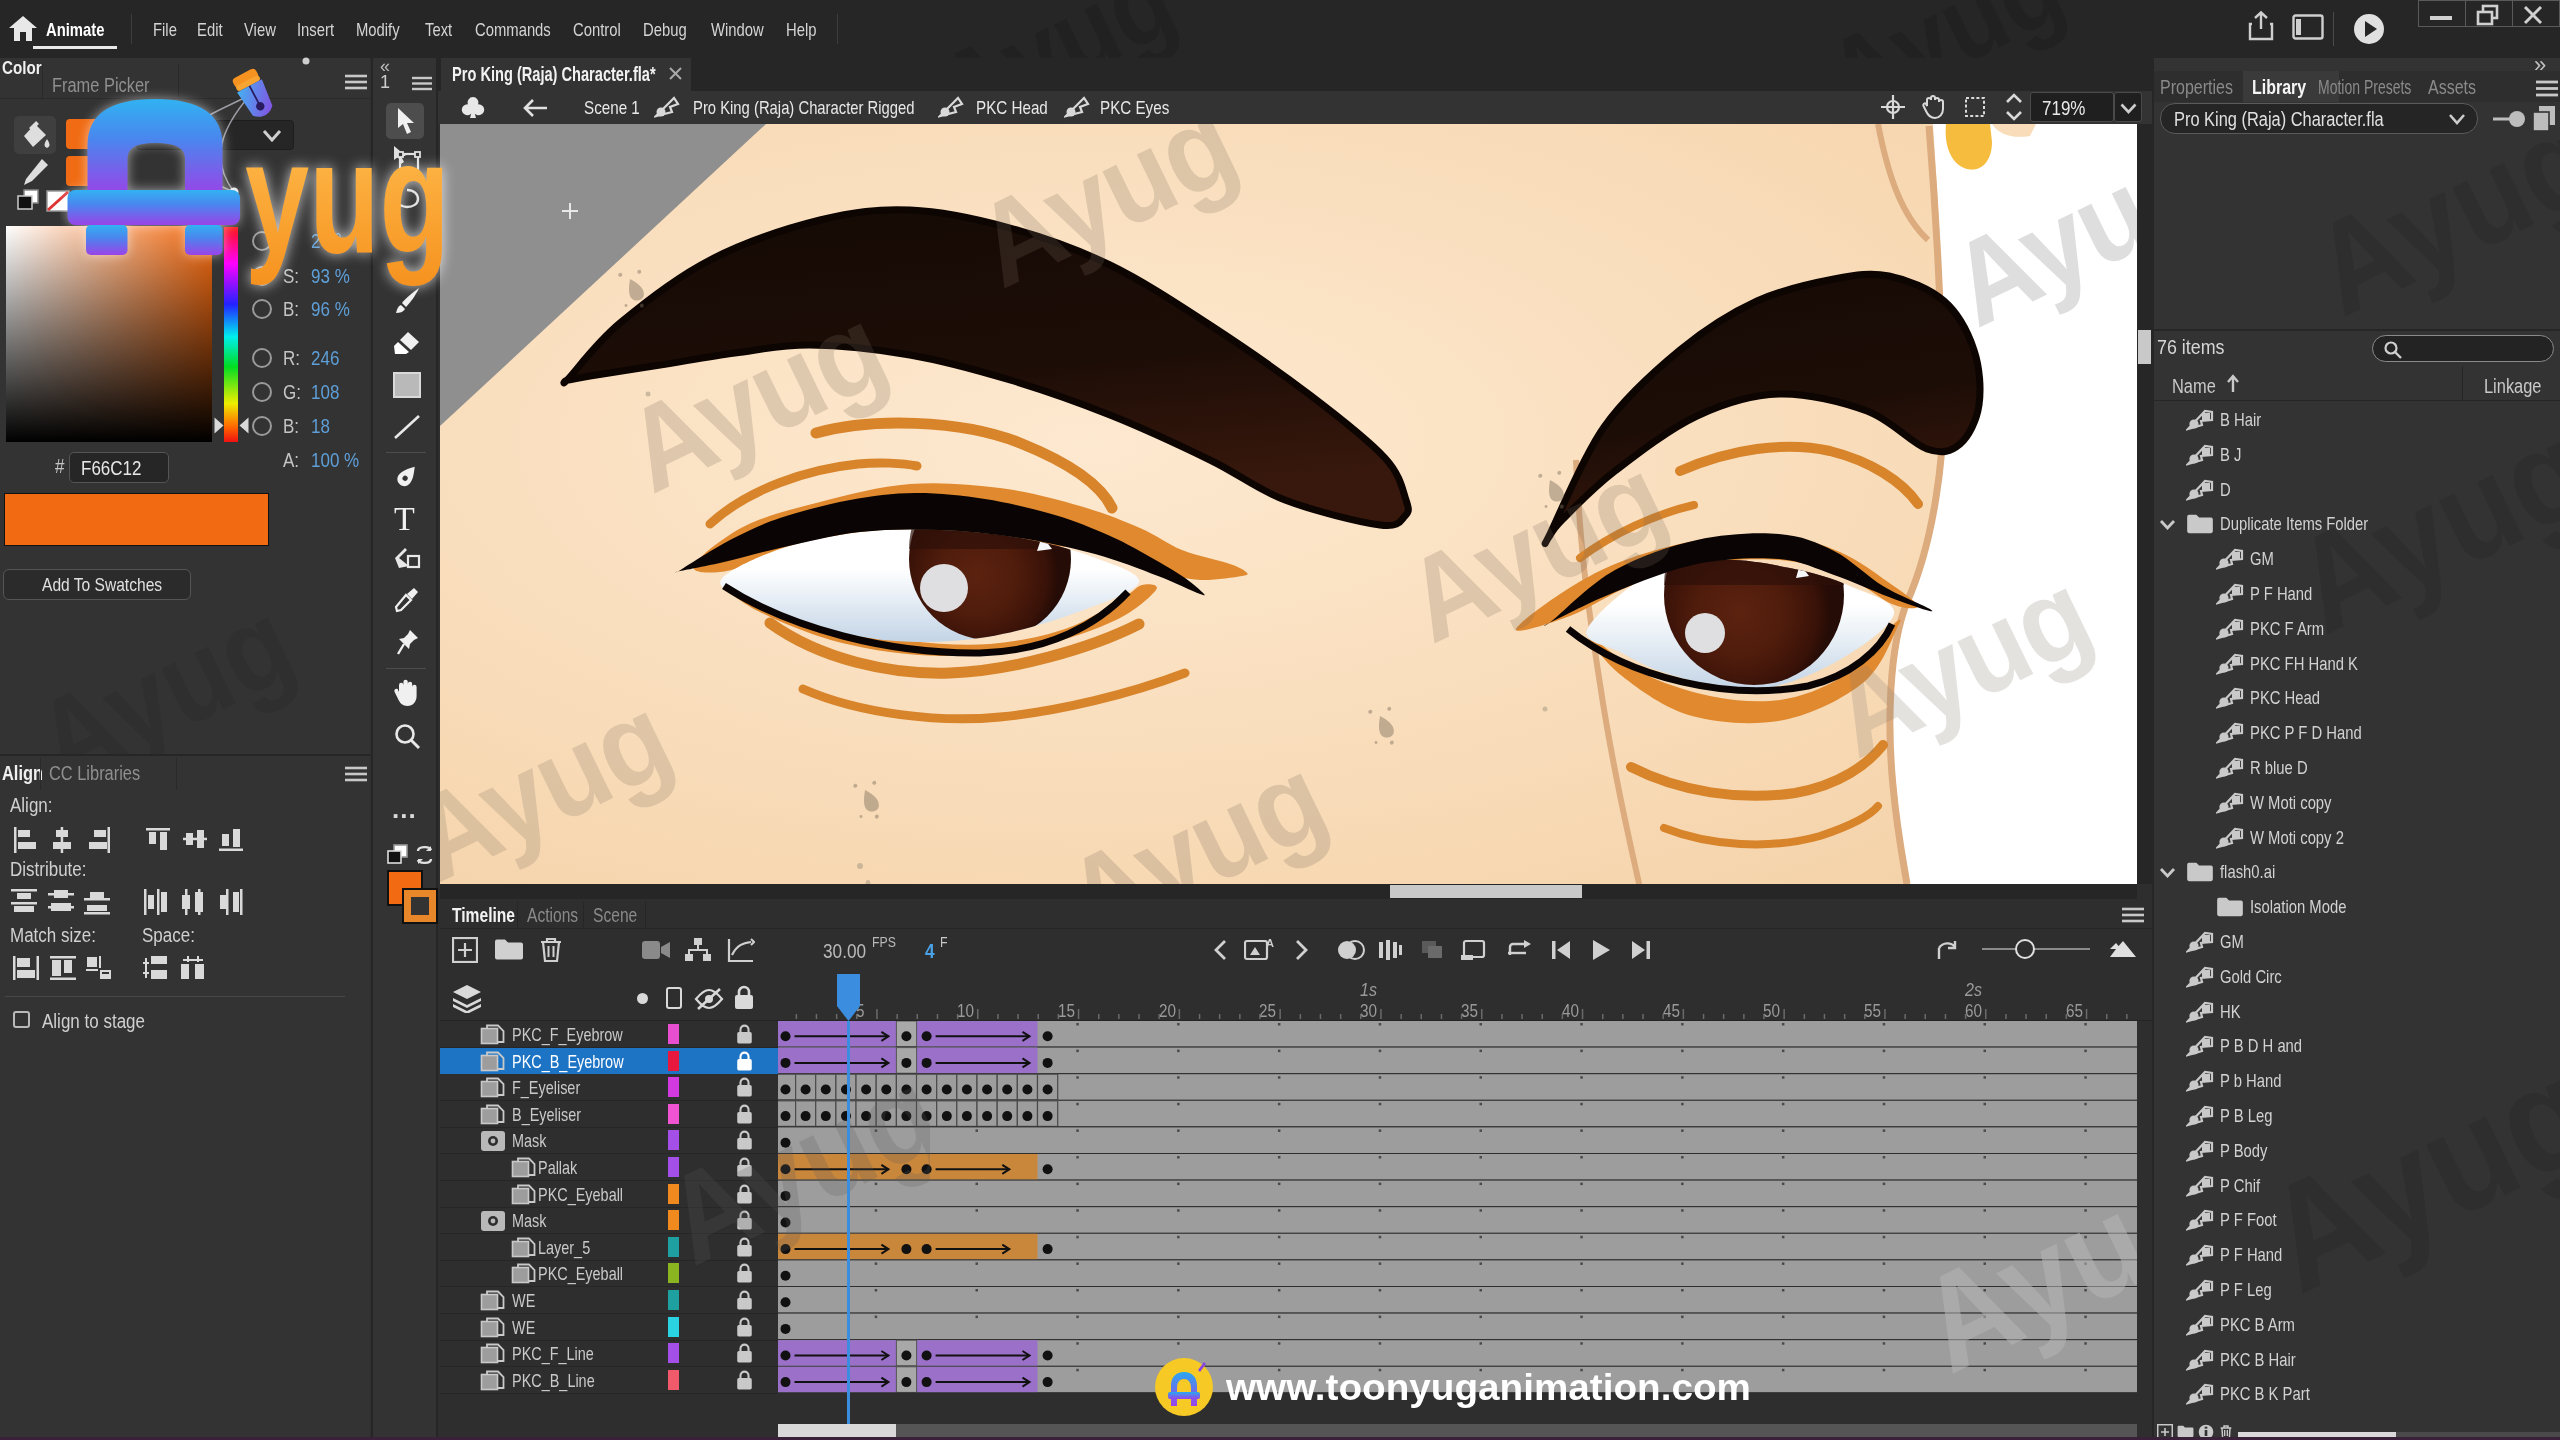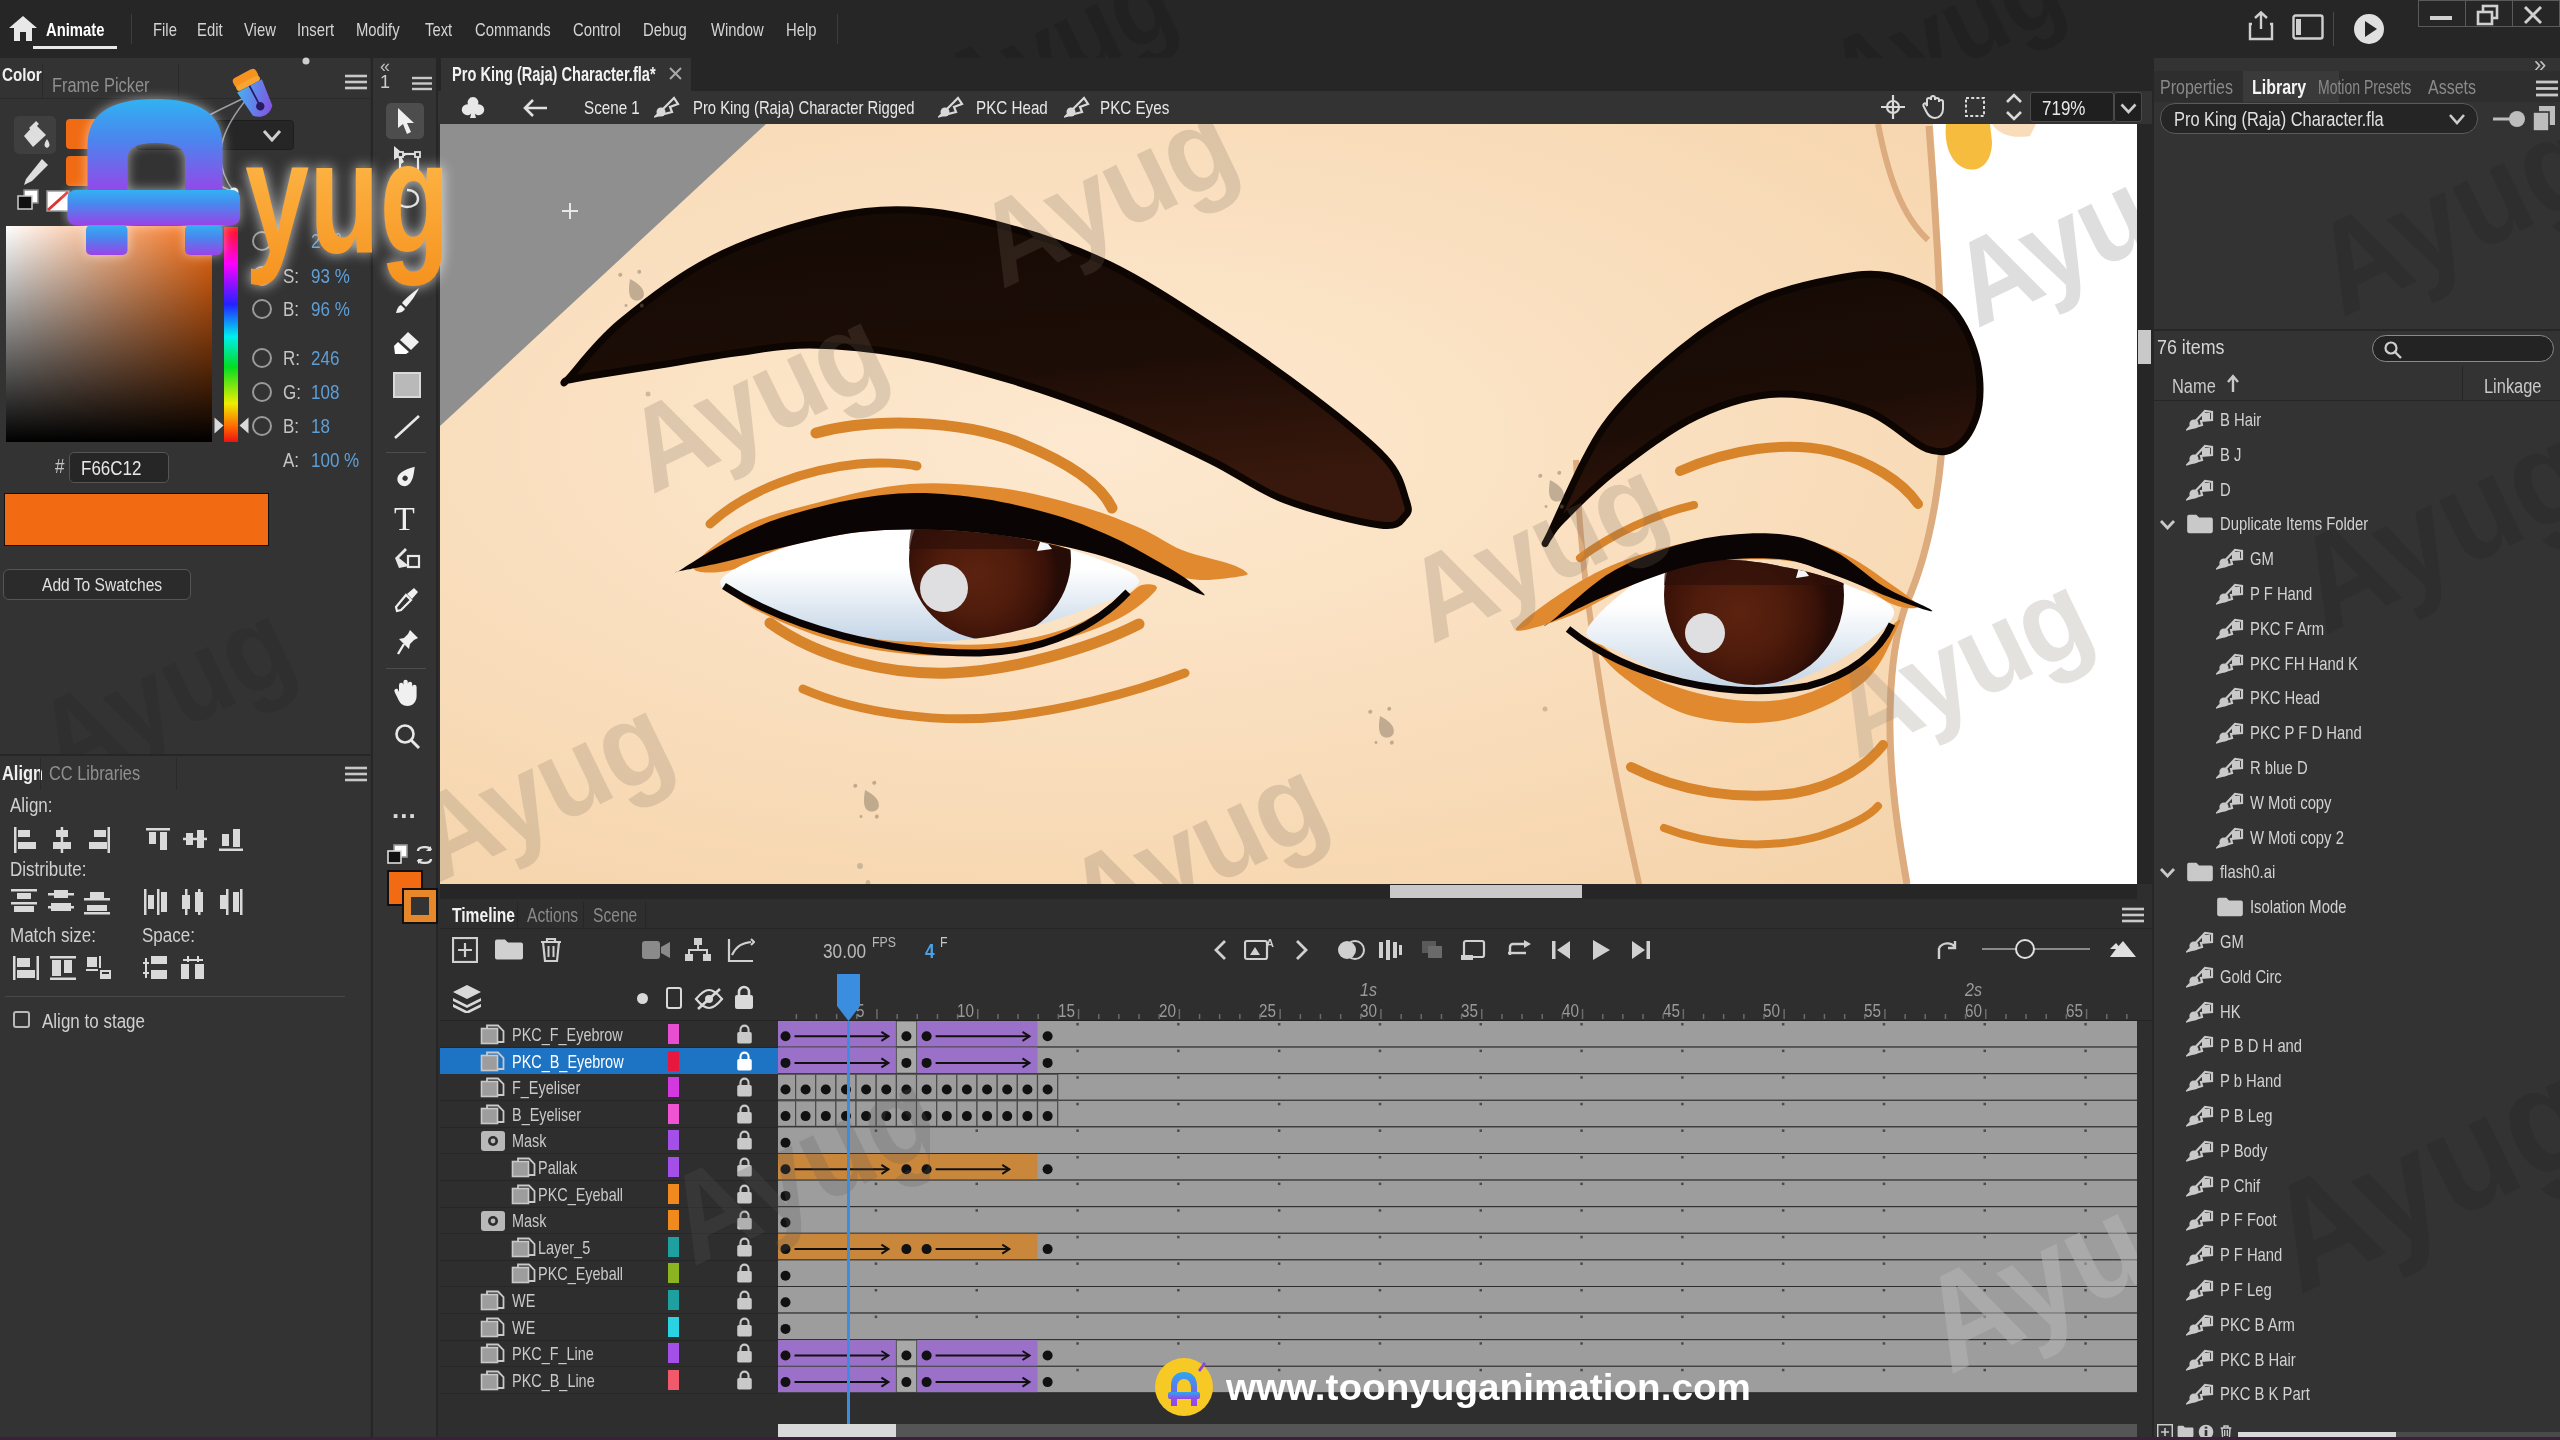--- a/index.html
+++ b/index.html
@@ -57,21 +57,21 @@
       </g>
     </svg>
 <div class="a" style="left:880px;top:0px;width:320px;height:58px;overflow:hidden;opacity:0.55">
       <div style="transform:rotate(-26deg) scaleX(0.9);font-weight:700;font-size:110px;color:#1e1e1e;margin:-20px 0 0 40px">Ayug</div>
     </div>
 <div class="a" style="left:1750px;top:0px;width:320px;height:58px;overflow:hidden;opacity:0.5">
       <div style="transform:rotate(-26deg) scaleX(0.9);font-weight:700;font-size:110px;color:#1e1e1e;margin:-30px 0 0 60px">Ayug</div>
     </div>
 <div class="a" style="left:0;top:58px;width:370px;height:696px;background:#333"></div>
 <div class="a" style="left:0;top:62px;width:370px;height:37px;background:#333;border-bottom:1px solid #2a2a2a"></div>
-<div class="a" style="left:0px;top:61px;width:44px;overflow:hidden;height:26px">
+<div class="a" style="left:0px;top:54px;width:44px;overflow:hidden;height:26px">
       <span class="t" style="left:2px;top:3px;font-size:19px;font-weight:700;color:#f0f0f0;transform:scaleX(0.8);">Color</span>
     </div>
 <div class="a" style="left:42px;top:64px;width:1px;height:34px;background:#2a2a2a"></div>
 <span class="t" style="left:52px;top:74px;font-size:20px;font-weight:400;color:#8f8f8f;transform:scaleX(0.82);">Frame Picker</span>
 <div class="a" style="left:178px;top:64px;width:1px;height:34px;background:#2a2a2a"></div>
 <svg class="a" style="left:345px;top:74px" width="22" height="16" viewBox="0 0 22 16">
       <g stroke="#c8c8c8" stroke-width="2.6">
         <path d="M0 2 H22"></path>
         <path d="M0 8 H22"></path>
         <path d="M0 14 H22"></path>

